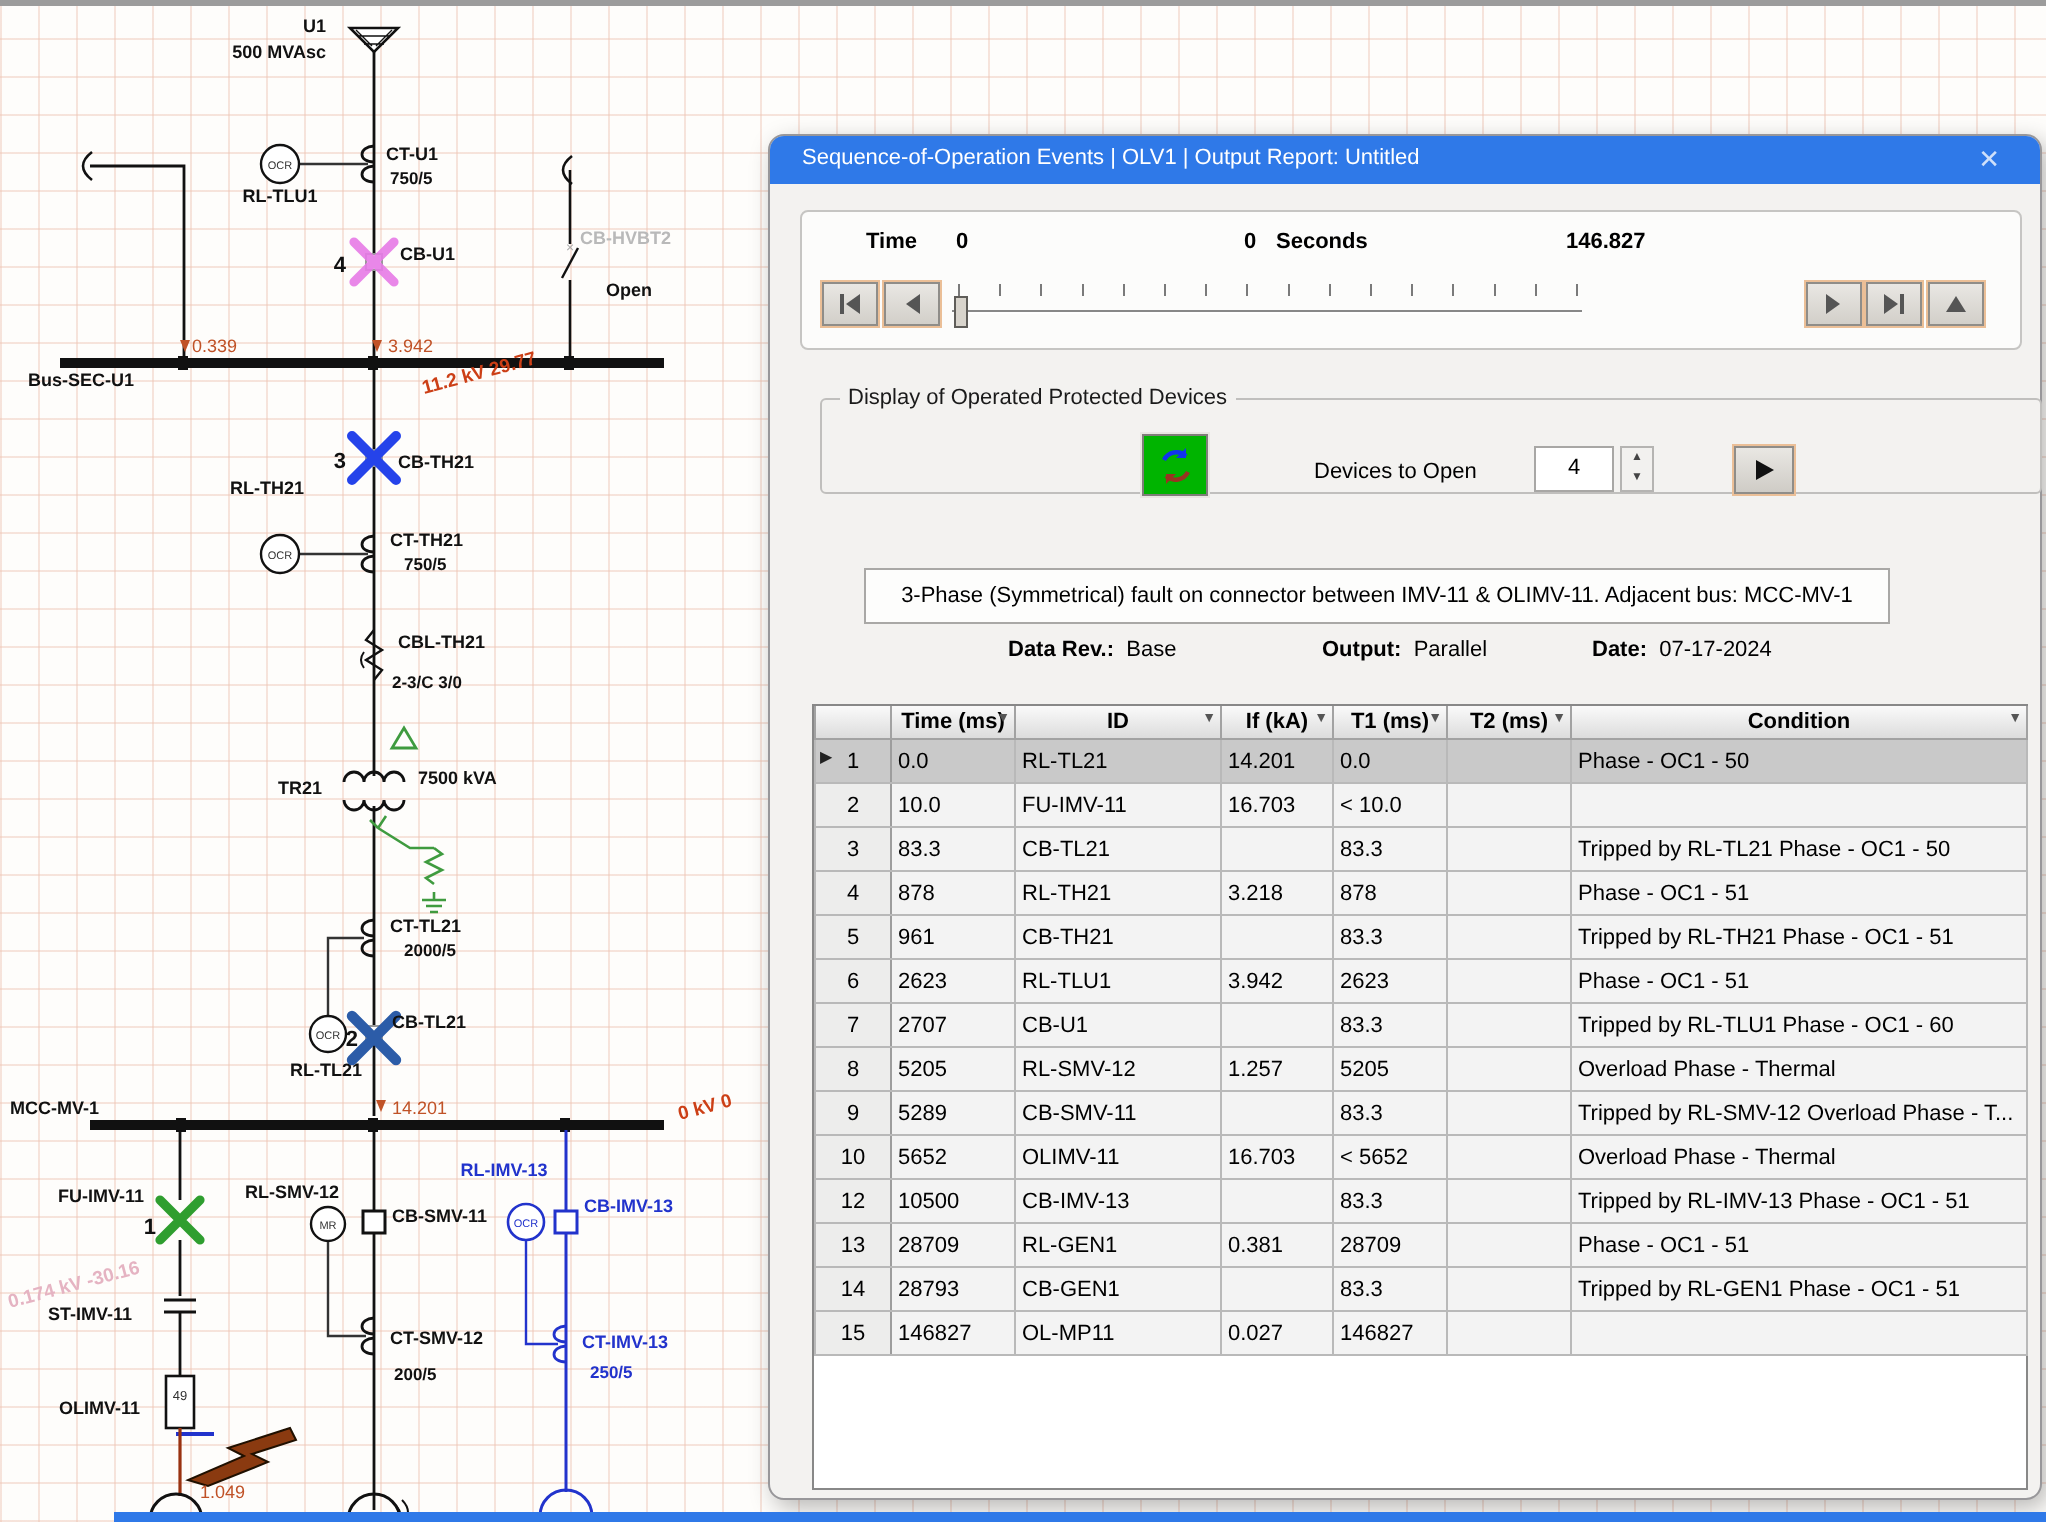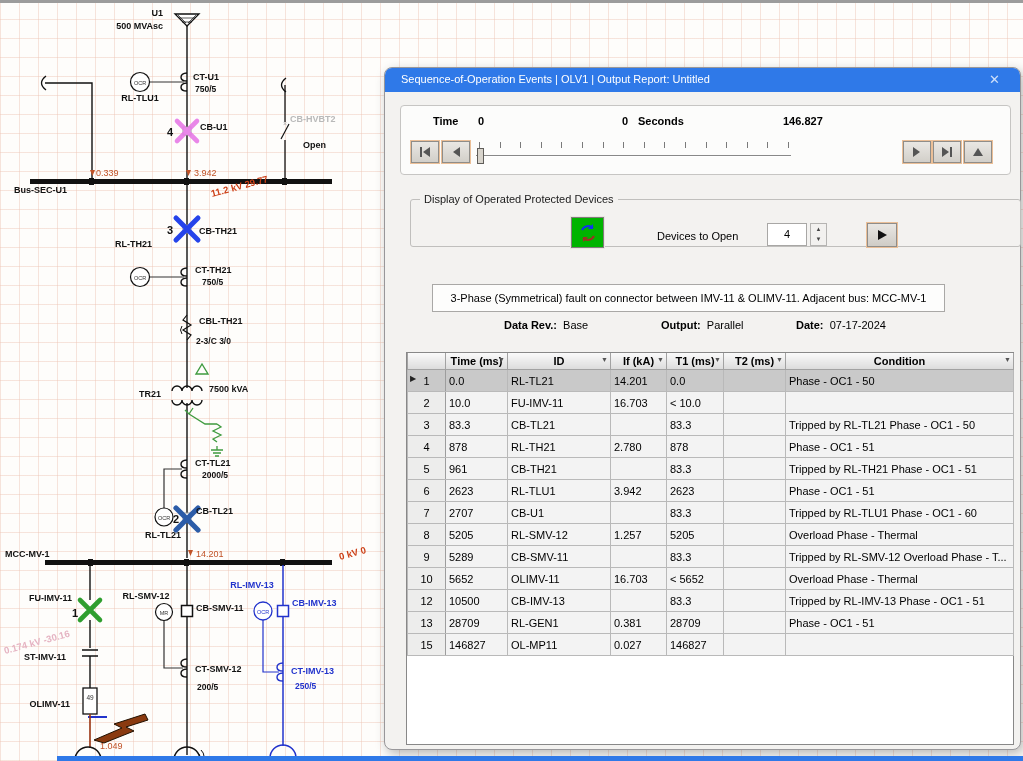--- a/index.html
+++ b/index.html
@@ -396,21 +396,21 @@
     <td></td>
     <td>83.3</td>
     <td></td>
     <td>Tripped by RL-TL21 Phase - OC1 - 50</td>
   </tr>
 
   <tr>
     <td class="c-n"><span class="marker"></span><span class="nnum">4</span></td>
     <td>878</td>
     <td>RL-TH21</td>
-    <td>2.780</td>
+    <td>3.218</td>
     <td>878</td>
     <td></td>
     <td>Phase - OC1 - 51</td>
   </tr>
 
   <tr>
     <td class="c-n"><span class="marker"></span><span class="nnum">5</span></td>
     <td>961</td>
     <td>CB-TH21</td>
     <td></td>
@@ -483,20 +483,29 @@
   <tr>
     <td class="c-n"><span class="marker"></span><span class="nnum">13</span></td>
     <td>28709</td>
     <td>RL-GEN1</td>
     <td>0.381</td>
     <td>28709</td>
     <td></td>
     <td>Phase - OC1 - 51</td>
   </tr>
 
+  <tr>
+    <td class="c-n"><span class="marker"></span><span class="nnum">14</span></td>
+    <td>28793</td>
+    <td>CB-GEN1</td>
+    <td></td>
+    <td>83.3</td>
+    <td></td>
+    <td>Tripped by RL-GEN1 Phase - OC1 - 51</td>
+  </tr>
 
   <tr>
     <td class="c-n"><span class="marker"></span><span class="nnum">15</span></td>
     <td>146827</td>
     <td>OL-MP11</td>
     <td>0.027</td>
     <td>146827</td>
     <td></td>
     <td></td>
   </tr>

